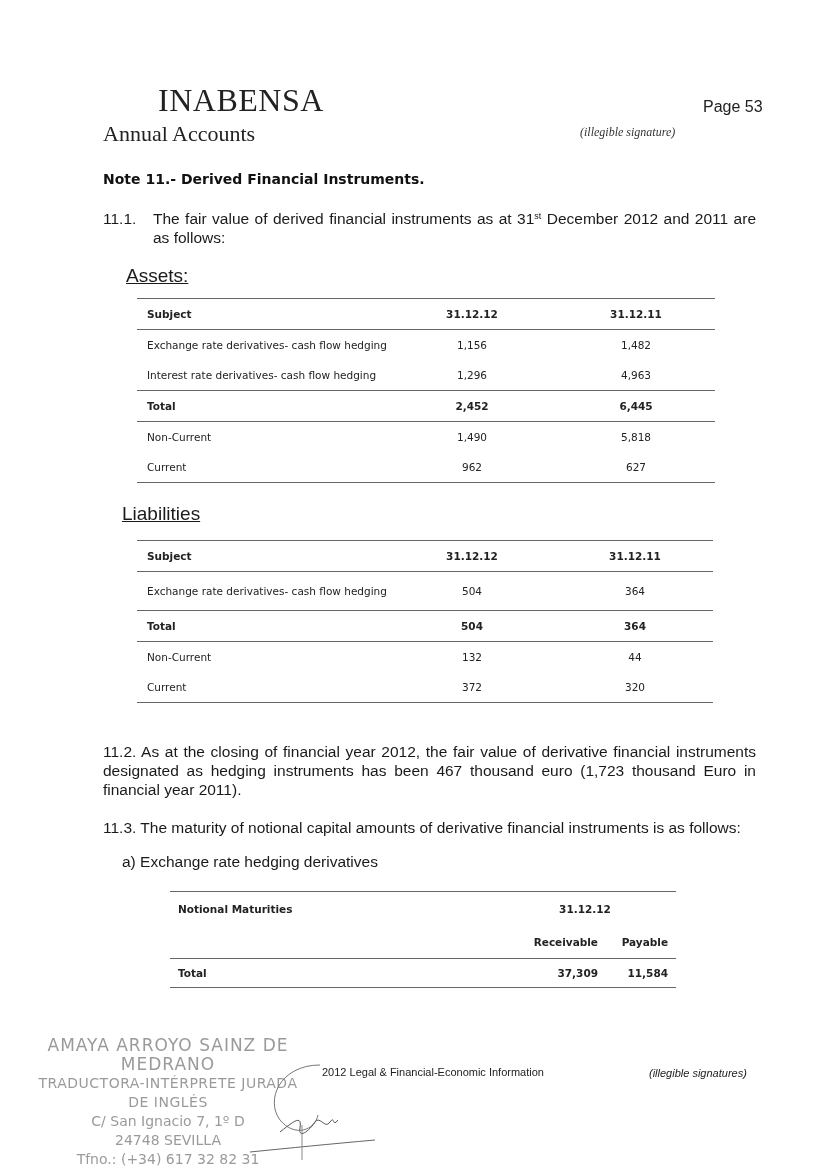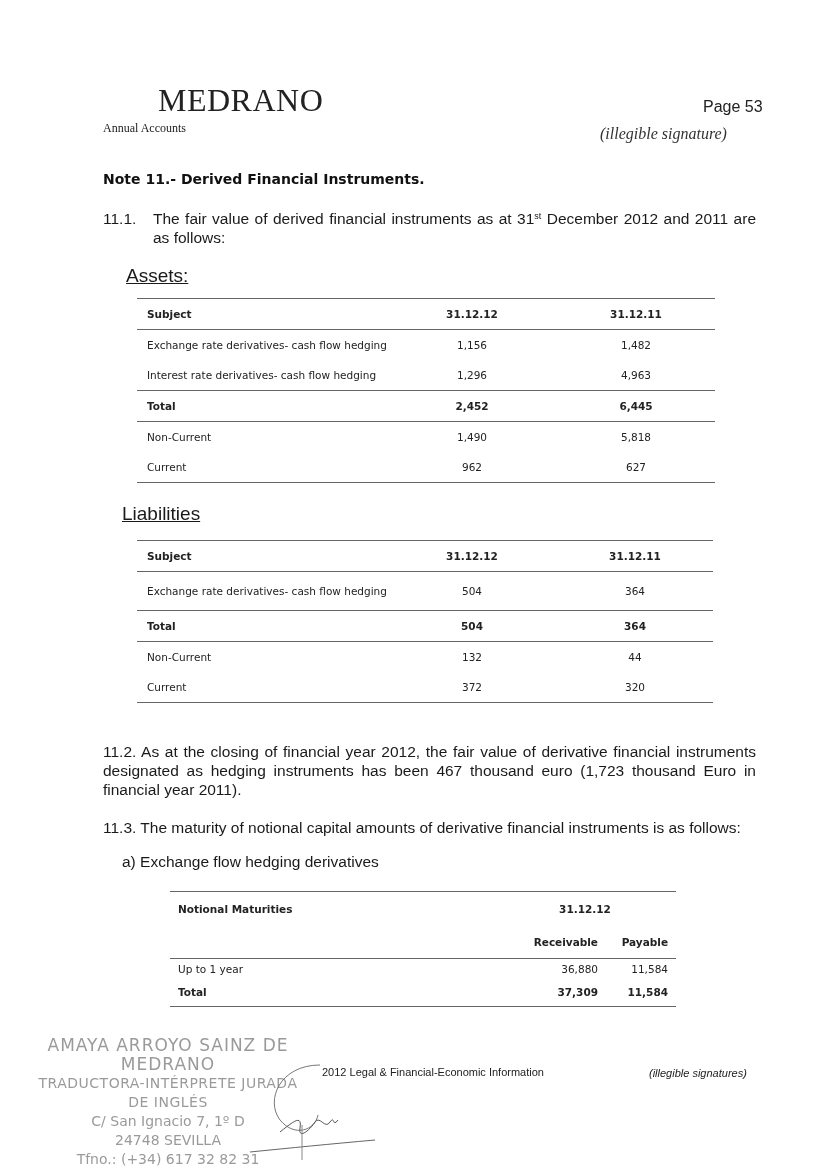--- a/index.html
+++ b/index.html
@@ -1,21 +1,21 @@
 <!DOCTYPE html>
 <html><head>
 <meta charset="utf-8">
 <style>
   html, body { margin: 0; padding: 0; background: #ffffff; }
   body { width: 830px; height: 1170px; position: relative; overflow: hidden; color: #1a1a1a; font-family: "DejaVu Sans", sans-serif; }
   .abs { position: absolute; }
   .logo { left: 158px; top: 82px; font-family: "Liberation Serif", serif; font-size: 32px; letter-spacing: 0.5px; color: #222; }
-  .subtitle { left: 103px; top: 121px; font-family: "Liberation Serif", serif; font-size: 12px; color: #222; }
+  .subtitle { left: 103px; top: 121px; font-family: "Liberation Serif", serif; font-size: 22px; color: #222; }
   .page-num { left: 703px; top: 98px; font-family: "Liberation Sans", sans-serif; font-size: 16px; color: #222; }
-  .sig-top { left: 600px; top: 125px; font-family: "Liberation Serif", serif; font-style: italic; font-size: 16px; color: #333; }
+  .sig-top { left: 580px; top: 125px; font-family: "Liberation Serif", serif; font-style: italic; font-size: 12px; color: #333; }
   .note-title { left: 103px; top: 171px; font-family: "DejaVu Sans", sans-serif; font-weight: bold; font-size: 14px; color: #111; }
   .para { font-family: "Liberation Sans", sans-serif; font-size: 15.5px; line-height: 19px; color: #1a1a1a; }
   .p111-num { left: 103px; top: 209px; }
   .p111 { left: 153px; top: 209px; width: 603px; text-align: justify; }
   sup { font-size: 9px; vertical-align: top; position: relative; top: -2px; }
   .section-lbl { font-family: "Liberation Sans", sans-serif; font-size: 19px; text-decoration: underline; color: #1a1a1a; margin-left: 12px; }
   table.fin { position: absolute; border-collapse: collapse; font-family: "DejaVu Sans", sans-serif; font-size: 10.5px; color: #222; }
   table.fin td { padding: 0; height: 30px; vertical-align: middle; }
   table.fin tr.hdr td, table.fin tr.total td { font-weight: bold; }
   table.fin tr.hdr td { border-top: 1px solid #666; border-bottom: 1px solid #666; }
@@ -34,21 +34,21 @@
   .stamp .s1 { font-size: 17px; letter-spacing: 1px; }
   .stamp .s2 { font-size: 14px; letter-spacing: 0.5px; }
   .stamp .s3 { font-size: 14px; }
   .footer-center { left: 322px; top: 1066px; font-family: "Liberation Sans", sans-serif; font-size: 11px; color: #222; text-align: center; }
   .footer-sig { left: 649px; top: 1067px; font-family: "Liberation Sans", sans-serif; font-style: italic; font-size: 11px; color: #222; }
   .signature-svg { left: 240px; top: 1060px; }
 </style>
 </head>
 <body>
 
-<div class="abs logo">MEDRANO</div>
+<div class="abs logo">INABENSA</div>
 <div class="abs subtitle">Annual Accounts</div>
 <div class="abs page-num">Page 53</div>
 <div class="abs sig-top">(illegible signature)</div>
 
 <div class="abs note-title">Note 11.-  Derived Financial Instruments.</div>
 
 <div class="abs para p111-num">11.1.</div>
 <div class="abs para p111"><span>The fair value of derived financial instruments as at 31</span><sup>st</sup><span> December 2012 and 2011 are as follows:</span></div>
 
 <div class="abs section-lbl" style="left:114px; top:265px;">Assets:</div>
@@ -124,42 +124,37 @@
     <td class="lbl">Current</td>
     <td class="num">372</td>
     <td class="num">320</td>
   </tr>
 </tbody>
   </table>
 
 <div class="abs para p112">11.2. As at the closing of financial year 2012, the fair value of derivative financial instruments designated as hedging instruments has been 467 thousand euro (1,723 thousand Euro in financial year 2011).</div>
 
 <div class="abs para p113">11.3. The maturity of notional capital amounts of derivative financial instruments is as follows:</div>
-<div class="abs para p113a">a)  Exchange flow hedging derivatives</div>
+<div class="abs para p113a">a)  Exchange rate hedging derivatives</div>
 
 <table class="mat">
   <colgroup>
       <col style="width:340px">
       <col style="width:96px">
       <col style="width:70px">
     </colgroup>
   <tbody>
       <tr style="border-top:1px solid #666;">
     <td class="b" style="height:34px; vertical-align:middle;">Notional Maturities</td>
     <td class="b" colspan="2" style="text-align:center; padding-right:24px;">31.12.12</td>
   </tr>
   <tr style="border-bottom:1px solid #666;">
     <td style="height:32px;"></td>
     <td class="b r">Receivable</td>
     <td class="b r">Payable</td>
-  </tr>
-  <tr>
-    <td style="height:19px;">Up to 1 year</td>
-    <td class="r">36,880</td>
-    <td class="r">11,584</td>
   </tr>
   <tr style="border-bottom:1px solid #666;">
     <td class="b" style="height:28px;">Total</td>
     <td class="b r">37,309</td>
     <td class="b r">11,584</td>
   </tr>
 </tbody>
   </table>
 
 <div class="abs stamp">

